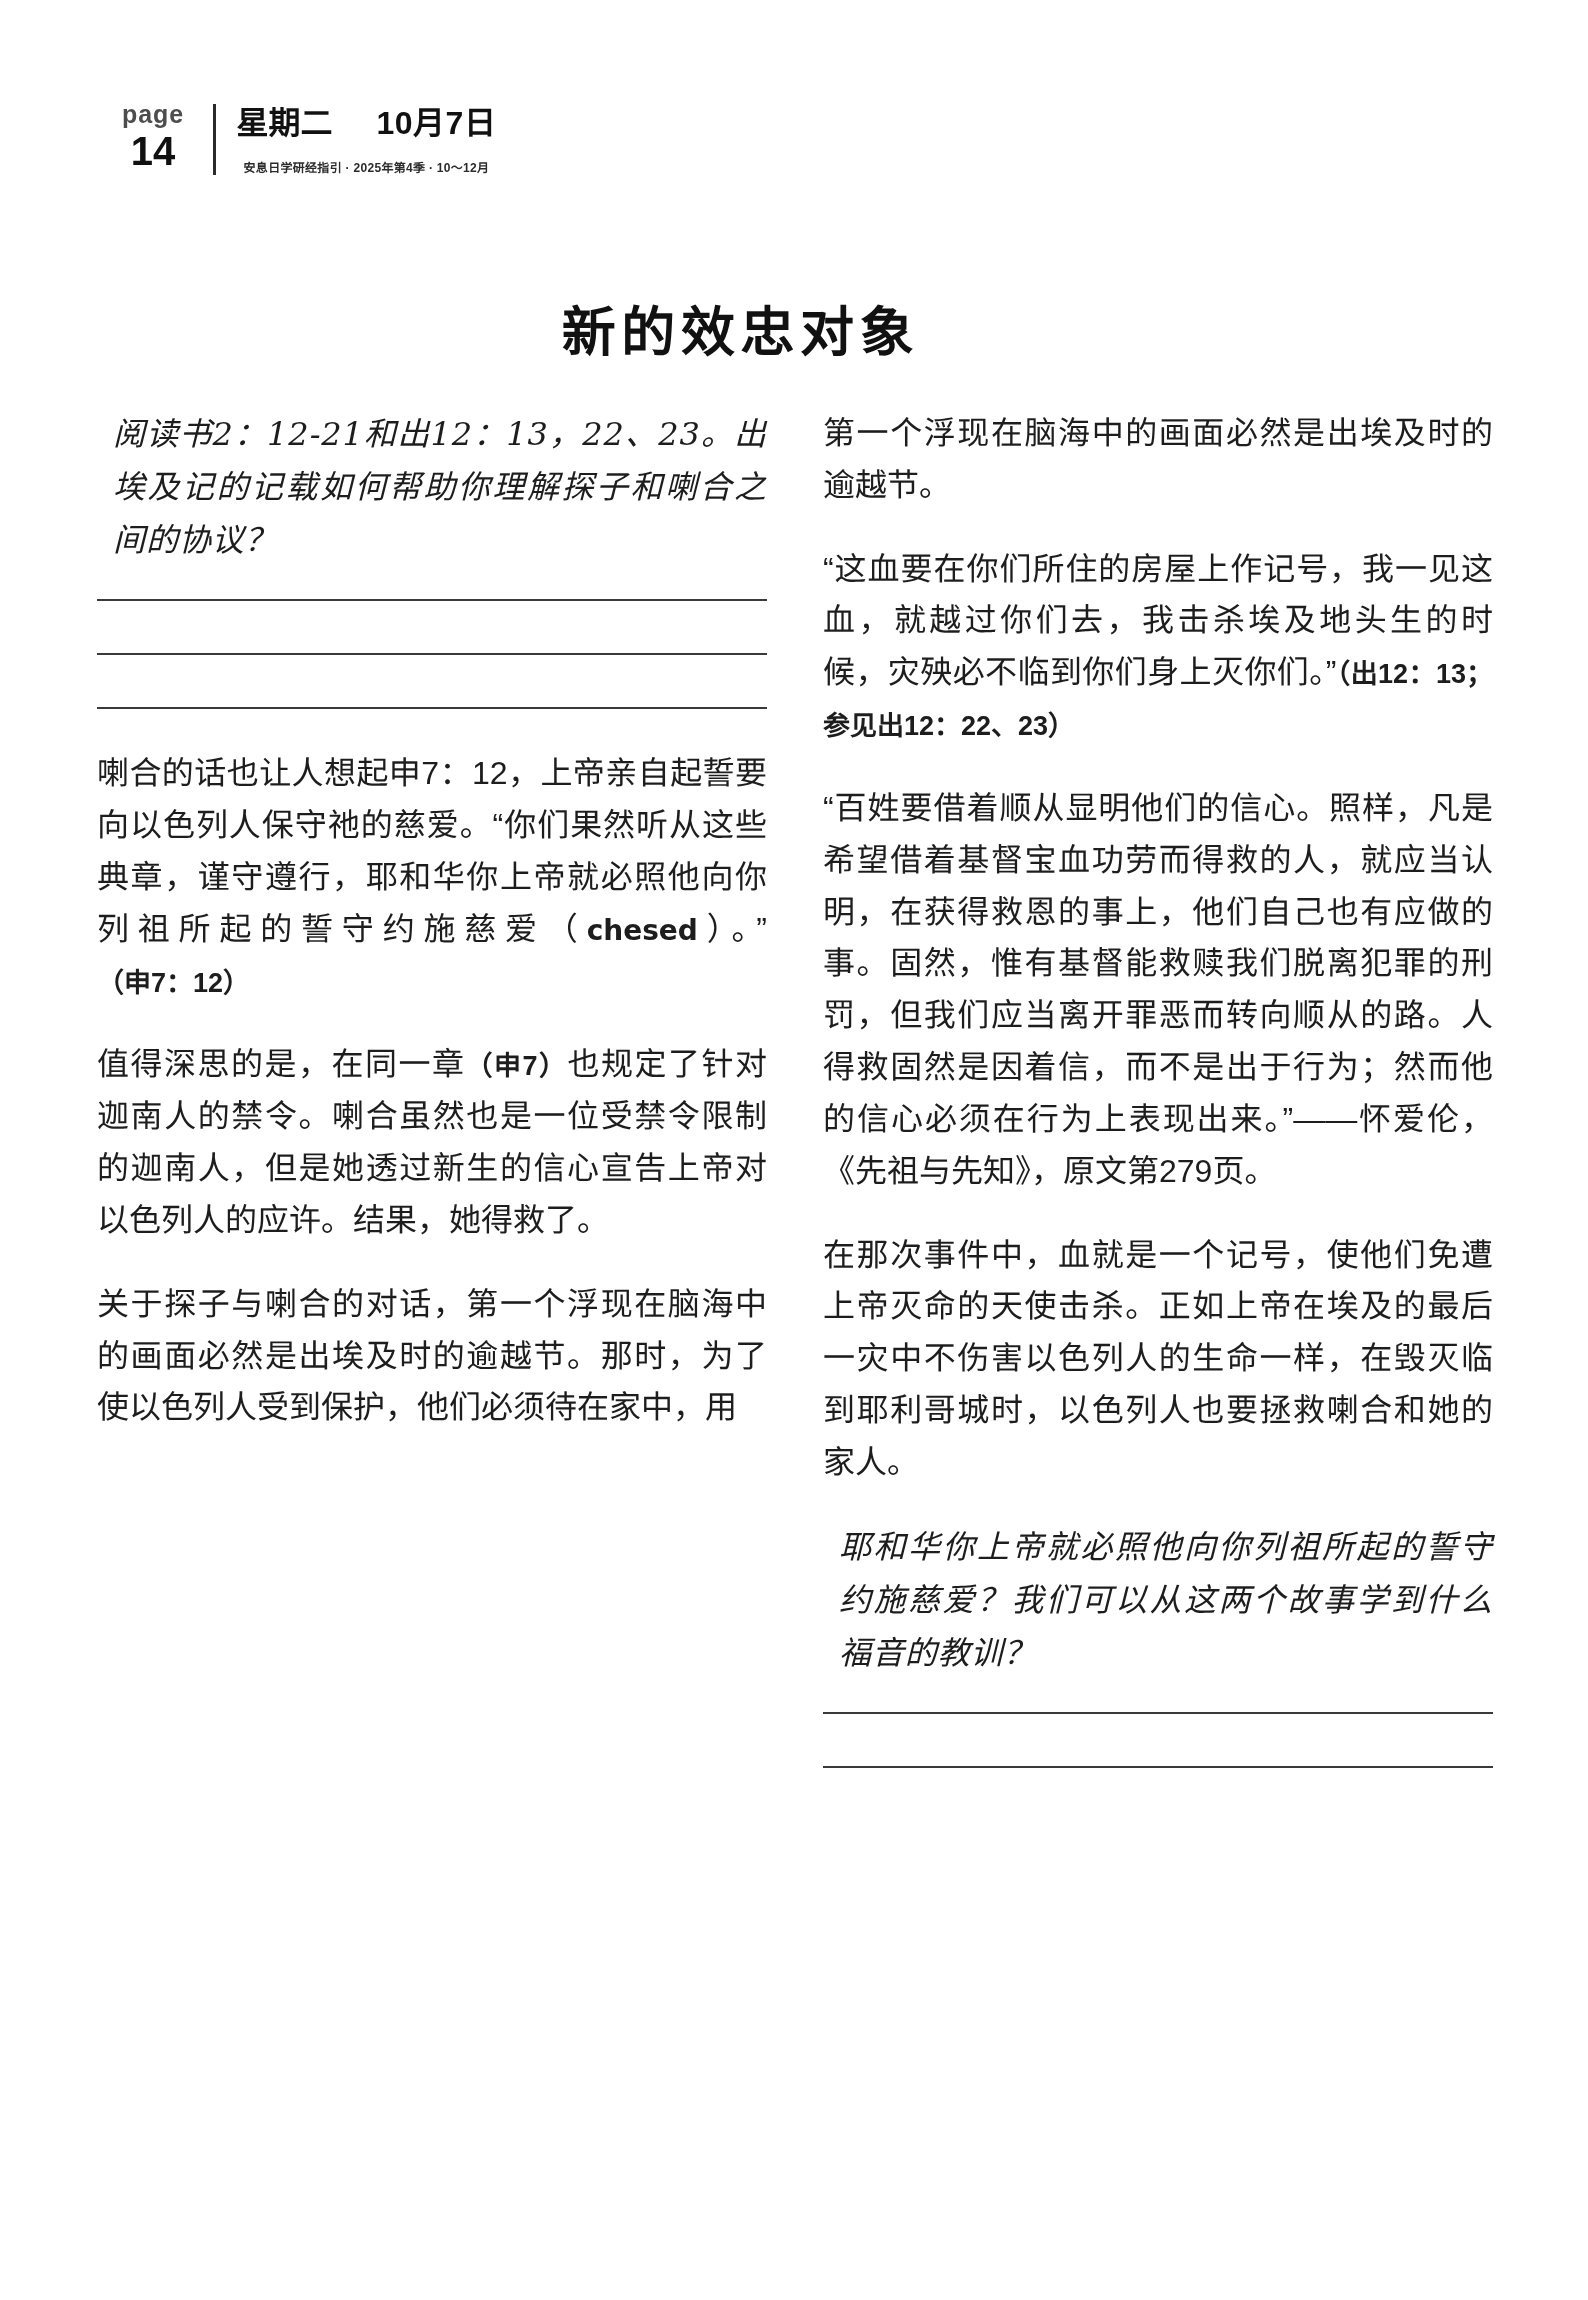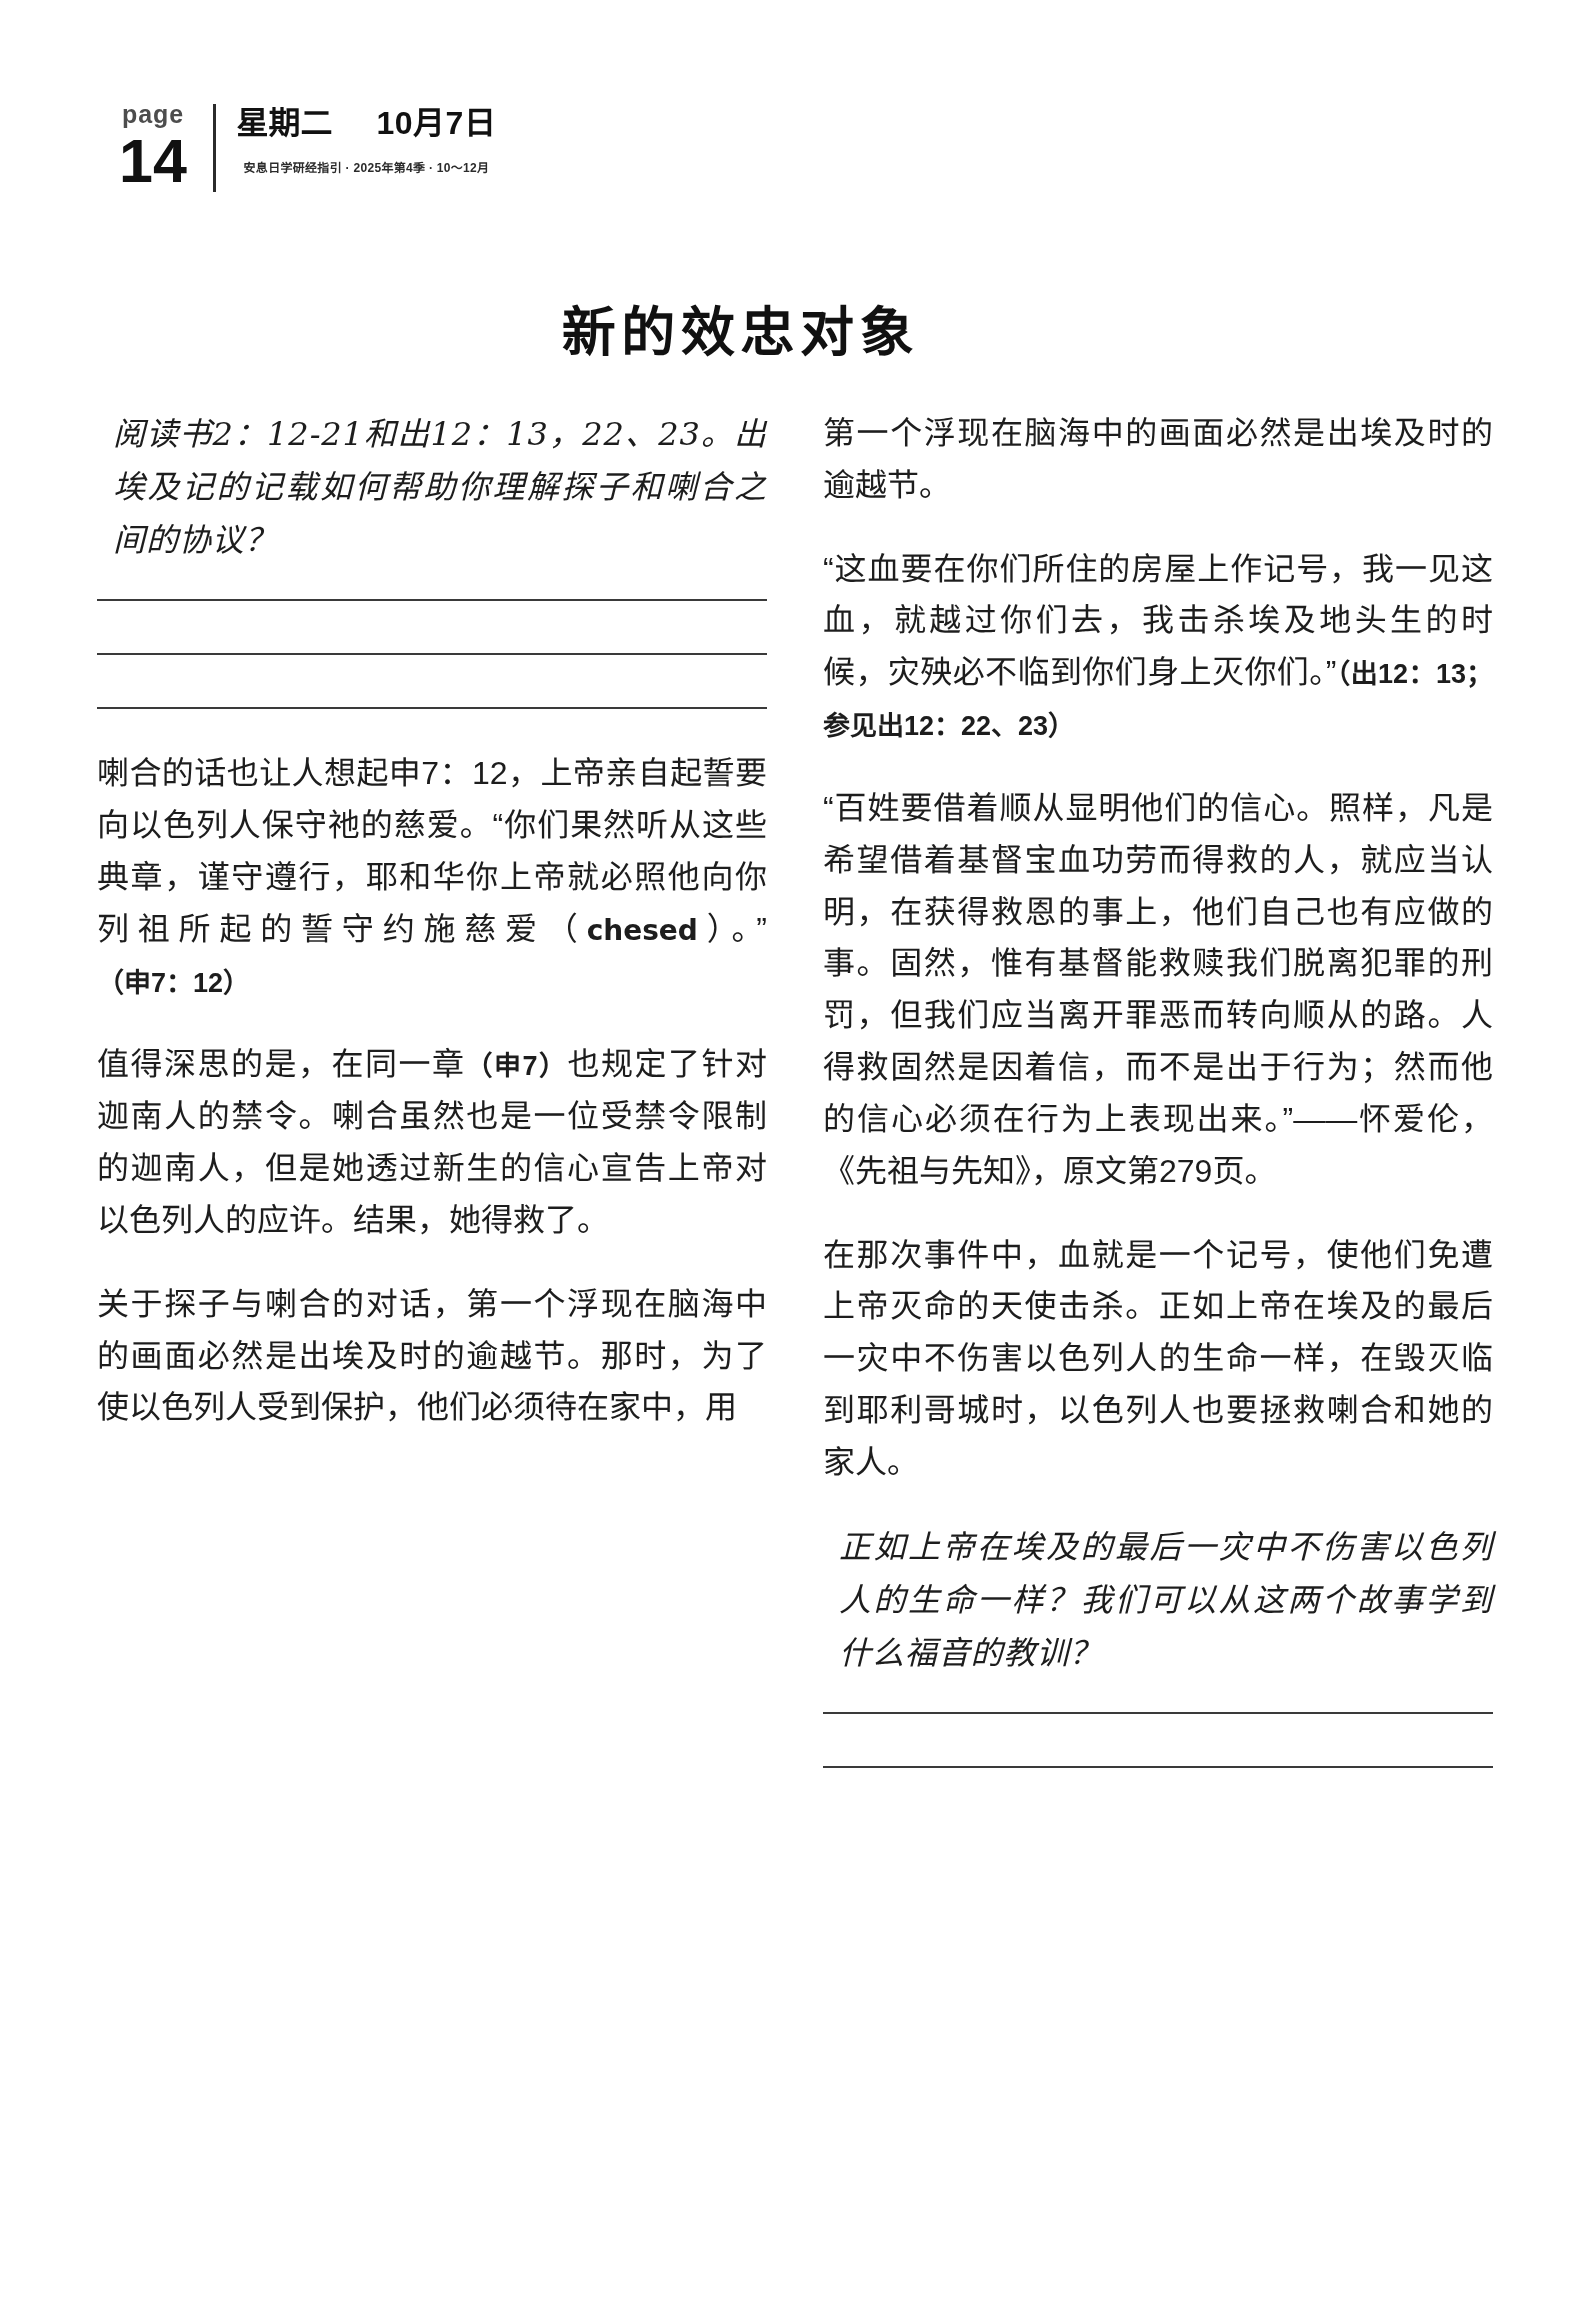--- a/index.html
+++ b/index.html
@@ -39,21 +39,21 @@
   }
   .page-word {
     font-size: 25px;
     letter-spacing: 0.9px;
     color: #4d4d4d;
     font-weight: 700;
     line-height: 1;
     margin-bottom: 3.7px;
   }
   .page-num {
-    font-size: 61px;
+    font-size: 40px;
     font-weight: 700;
     line-height: 1;
     color: #111;
   }
   .hdr-rule {
     width: 2.8px;
     background: #2b2b2b;
     margin: 3.7px 20.4px 0 9.3px;
     align-self: stretch;
     min-height: 69px;
@@ -196,21 +196,21 @@
     <div class="col">
 
       <p>第一个浮现在脑海中的画面必然是出埃及时的逾越节。</p>
 
       <p><span>“这血要在你们所住的房屋上作记号，我一见这血，就越过你们去，我击杀埃及地头生的时候，灾殃必不临到你们身上灭你们。”</span><span class="ref">（出12：13；参见出12：22、23）</span></p>
 
       <p>“百姓要借着顺从显明他们的信心。照样，凡是希望借着基督宝血功劳而得救的人，就应当认明，在获得救恩的事上，他们自己也有应做的事。固然，惟有基督能救赎我们脱离犯罪的刑罚，但我们应当离开罪恶而转向顺从的路。人得救固然是因着信，而不是出于行为；然而他的信心必须在行为上表现出来。”——怀爱伦，《先祖与先知》，原文第279页。</p>
 
       <p>在那次事件中，血就是一个记号，使他们免遭上帝灭命的天使击杀。正如上帝在埃及的最后一灾中不伤害以色列人的生命一样，在毁灭临到耶利哥城时，以色列人也要拯救喇合和她的家人。</p>
 
-      <p class="question">正如上帝在埃及的最后一灾中不伤害以色列人的生命一样？我们可以从这两个故事学到什么福音的教训？</p>
+      <p class="question">耶和华你上帝就必照他向你列祖所起的誓守约施慈爱？我们可以从这两个故事学到什么福音的教训？</p>
 
       <div class="write-lines tight">
         <div class="line"></div>
         <div class="line"></div>
       </div>
 
     </div>
 
   </div>
 </div>

